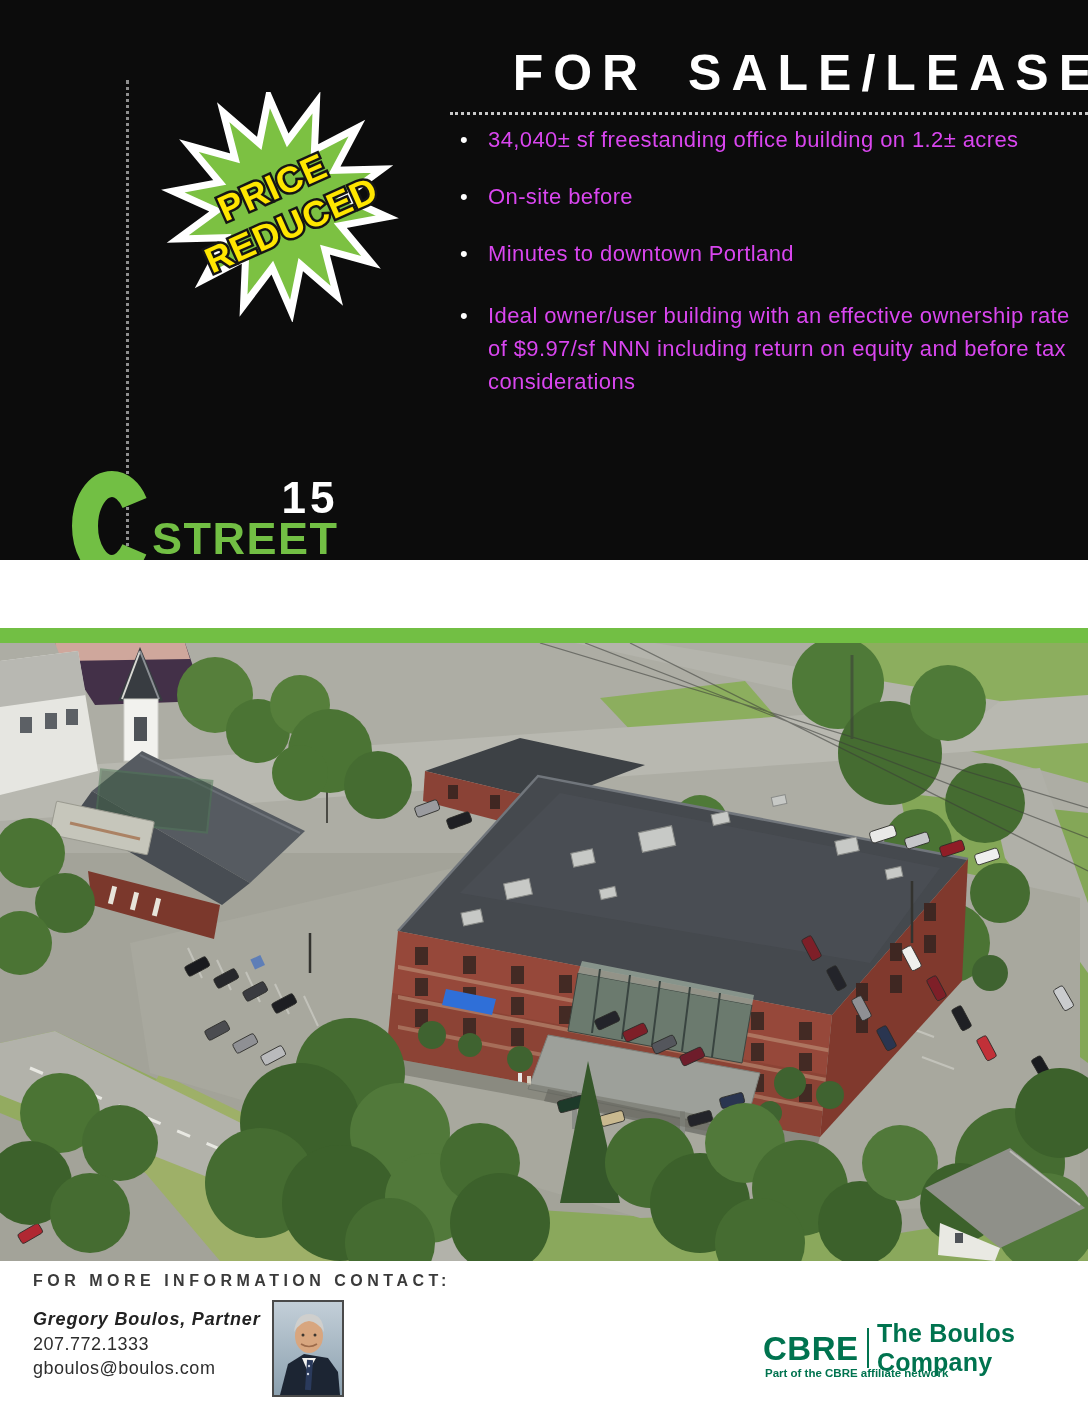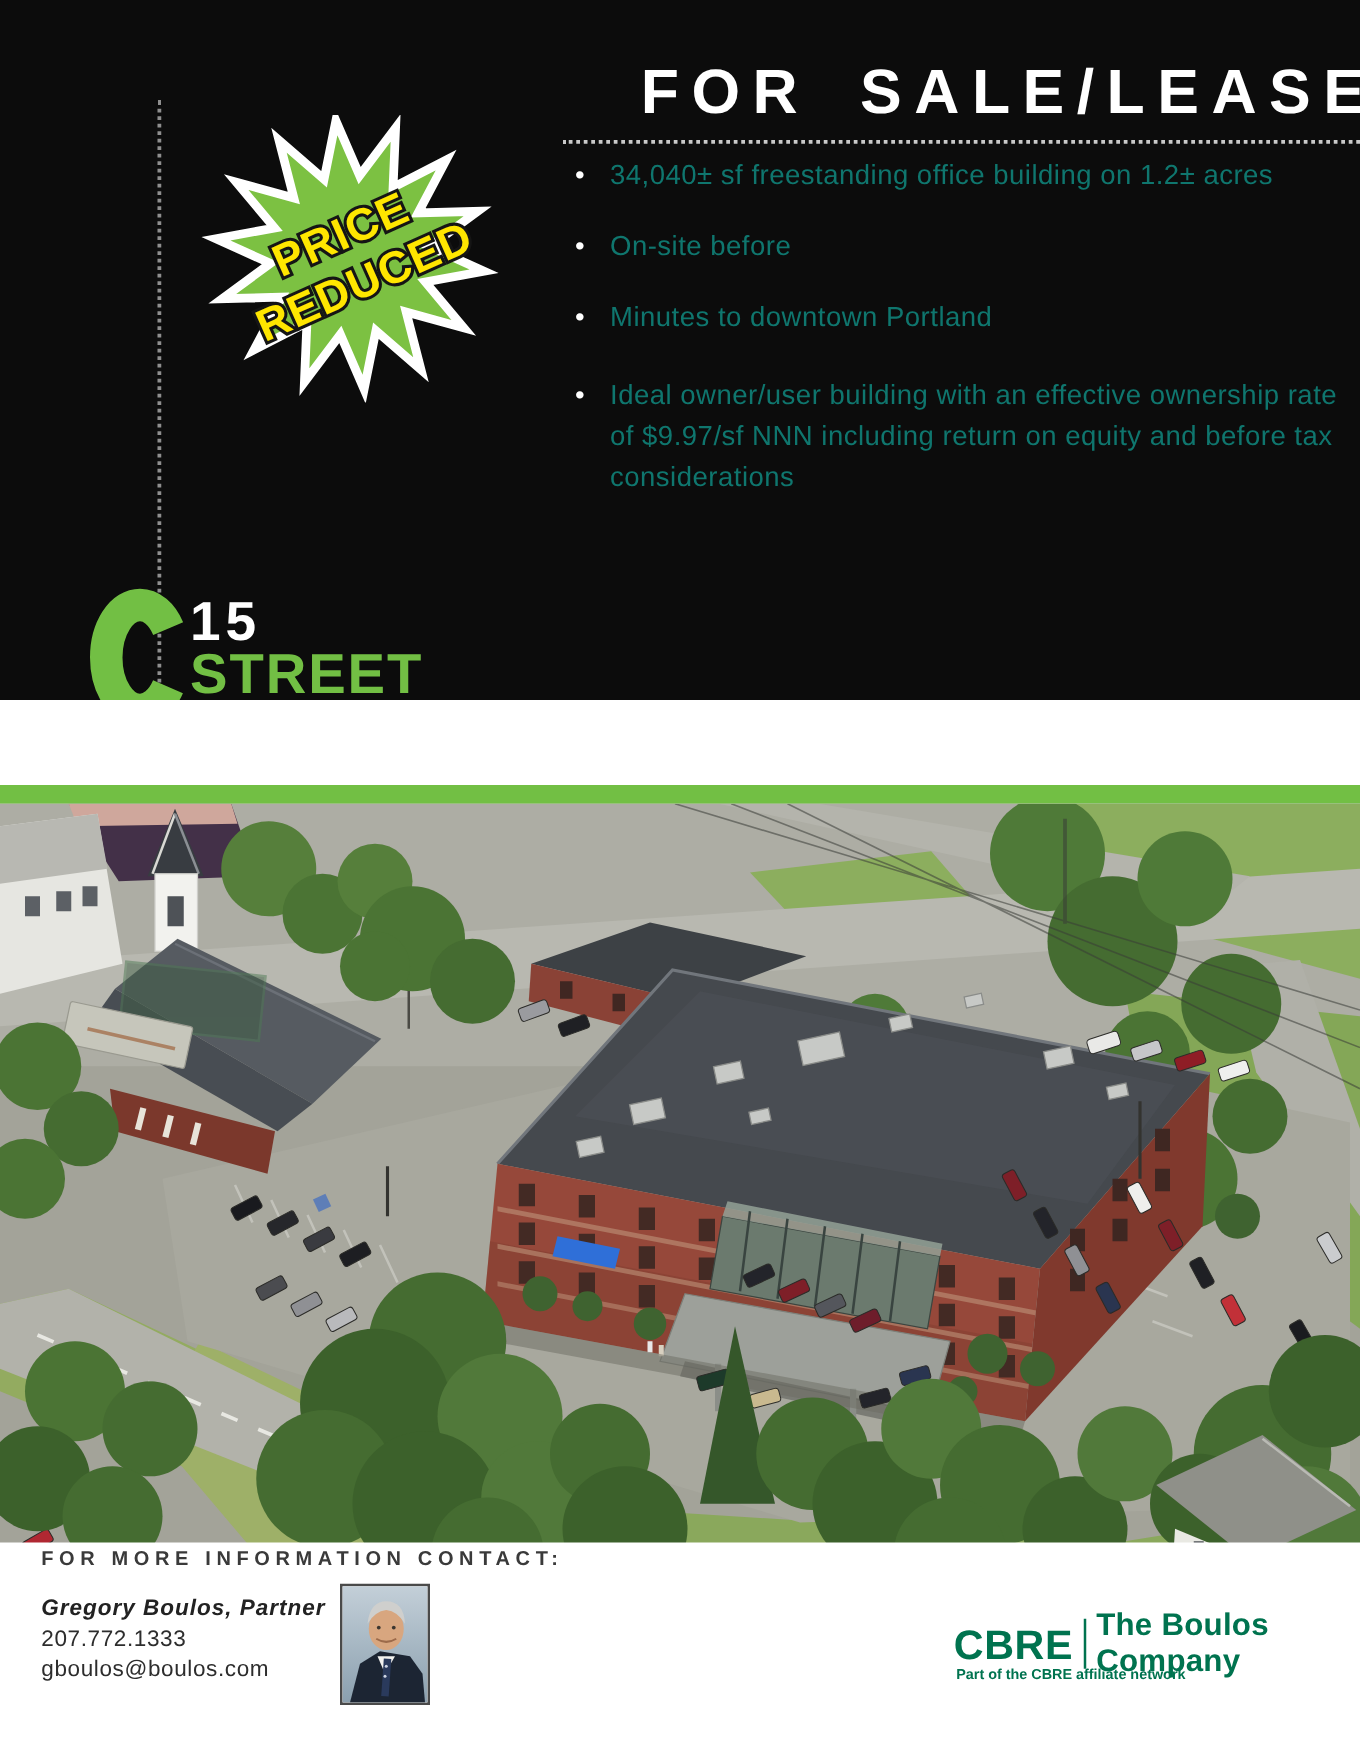--- a/index.html
+++ b/index.html
@@ -7,43 +7,43 @@
         font-family:"Liberation Sans", sans-serif;}
 
   
   .black-panel{position:absolute;left:0;top:0;width:1088px;height:560px;background:#0c0c0c;overflow:hidden;}
   .flyer-title{position:absolute;top:44px;right:-14px;white-space:nowrap;color:#ffffff;
         font-size:50px;font-weight:800;letter-spacing:10px;word-spacing:16px;}
   .dotted-h{position:absolute;left:450px;right:0;top:112px;border-top:3px dotted #c9c9c9;}
   .dotted-v{position:absolute;left:126px;top:80px;height:552px;border-left:3px dotted #8f8f8f;}
 
   .bullets{position:absolute;left:460px;top:128px;width:614px;margin:0;padding:0;list-style:none;}
-  .bullets li{position:relative;padding-left:28px;margin-bottom:33px;color:#0f766e;
+  .bullets li{position:relative;padding-left:28px;margin-bottom:33px;color:#d946ef;
         font-size:22px;line-height:24px;letter-spacing:0.4px;font-weight:400;}
   .bullets li.multi{line-height:33px;margin-bottom:0;}
   .bullets li::before{content:"•";position:absolute;left:0;top:0;color:#ffffff;font-size:22px;}
 
   .starburst{position:absolute;left:160px;top:92px;}
   .starburst text{font-family:"Liberation Sans",sans-serif;font-weight:700;}
 
   .c-mark{position:absolute;left:64px;top:470px;}
 
-  .prop-block{position:absolute;left:152px;top:478px;}
+  .prop-block{position:absolute;left:152px;top:478px;text-align:right;}
   .prop-number{color:#ffffff;font-size:44px;font-weight:800;letter-spacing:4px;line-height:40px;}
   .prop-street{color:#72BF44;font-size:45px;font-weight:800;letter-spacing:1.5px;line-height:42px;}
   .prop-loc{position:absolute;left:325px;top:574px;color:#ffffff;font-size:17px;font-weight:700;
         letter-spacing:3.5px;}
 
   .green-bar{position:absolute;left:0;top:628px;width:1088px;height:15px;background:#72BF44;}
 
   
   .photo{position:absolute;left:0;top:643px;width:1088px;height:618px;overflow:hidden;background:#a3a399;}
 
   
-  .footer{position:absolute;left:0;top:1234px;width:1088px;height:113px;background:#ffffff;}
+  .footer{position:absolute;left:0;top:1267px;width:1088px;height:113px;background:#ffffff;}
   .contact-heading{position:absolute;left:33px;top:5px;font-size:16px;font-weight:600;
         letter-spacing:4.5px;color:#3a3a3a;}
   .contact-name{position:absolute;left:33px;top:42px;font-size:18px;font-weight:700;
         letter-spacing:0.8px;color:#222222;font-style:italic;}
   .contact-phone{position:absolute;left:33px;top:67px;font-size:18px;color:#2d2d2d;letter-spacing:0.5px;}
   .contact-email{position:absolute;left:33px;top:91px;font-size:18px;color:#2d2d2d;letter-spacing:0.5px;}
   .headshot{position:absolute;left:272px;top:33px;width:68px;height:93px;border:2px solid #4a4a4a;}
   .brand{position:absolute;left:763px;top:52px;display:flex;align-items:center;color:#00734F;}
   .brand-cbre{font-size:33px;font-weight:800;letter-spacing:0.5px;line-height:33px;}
   .brand-sep{width:3px;height:40px;background:#00734F;margin:0 8px 0 8px;}

